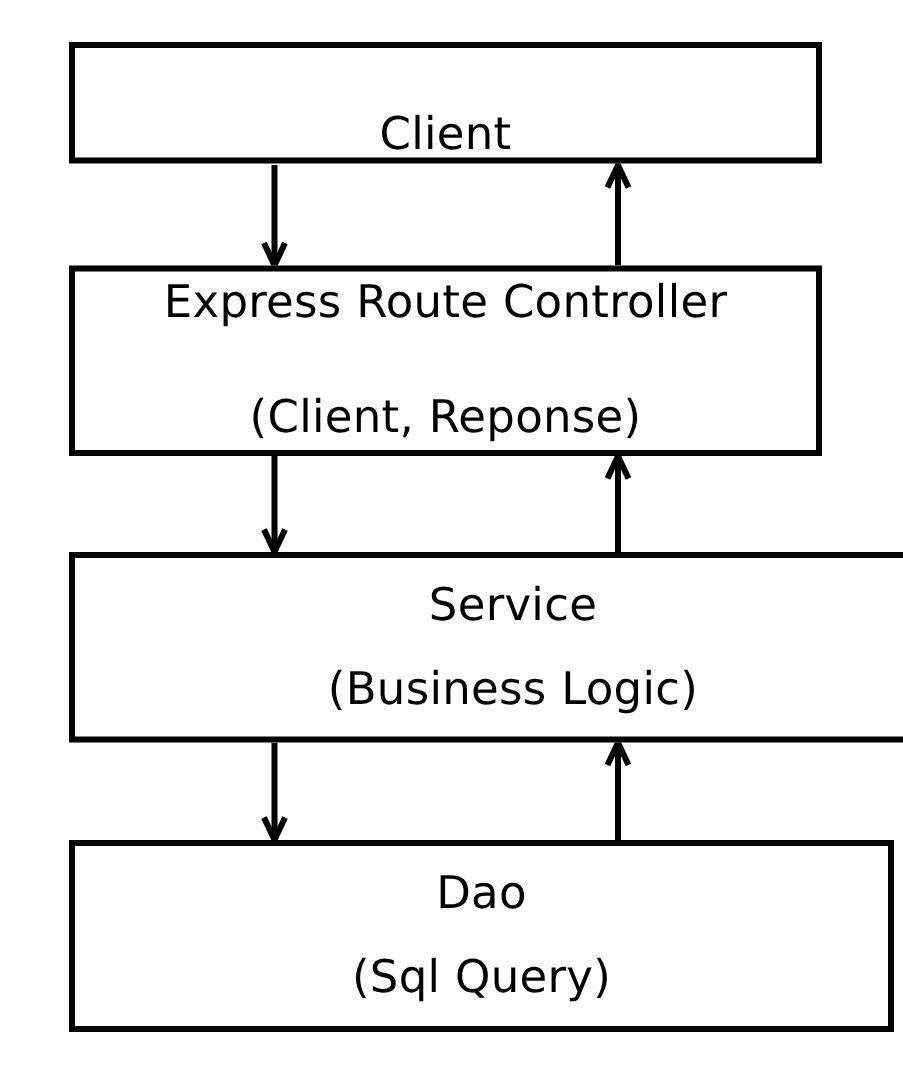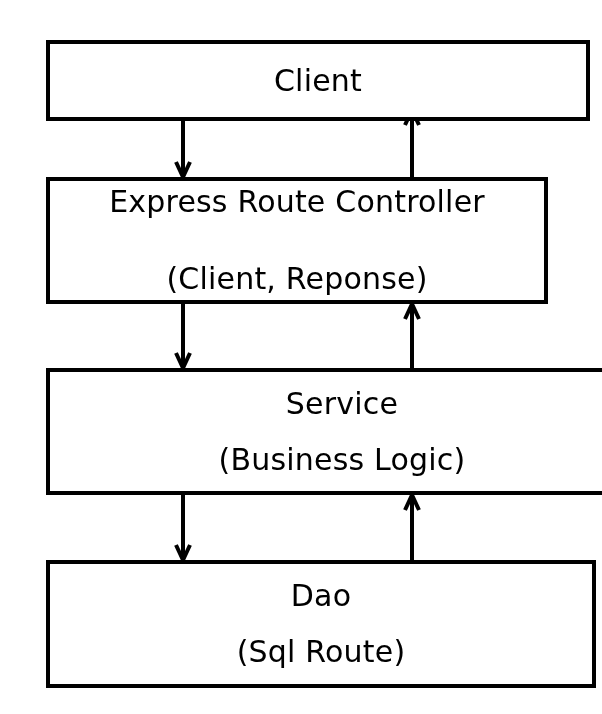--- a/index.html
+++ b/index.html
@@ -75,32 +75,32 @@
       <g>
         <line x1="183" y1="495" x2="183" y2="560" stroke="#000000" stroke-width="4"></line>
         <path d="M 176 545 L 183 560 L 190 545" fill="none" stroke="#000000" stroke-width="4" stroke-linecap="butt" stroke-linejoin="miter"></path>
       </g>
       <g>
         <line x1="412" y1="560" x2="412" y2="495" stroke="#000000" stroke-width="4"></line>
         <path d="M 405 510 L 412 495 L 419 510" fill="none" stroke="#000000" stroke-width="4" stroke-linecap="butt" stroke-linejoin="miter"></path>
       </g>
     </svg>
 
-  <div class="node single" id="node-client" style="left:46px; top:40px; width:544px; height:81px;">
+  <div class="node single" id="node-client" style="left:46px; top:28px; width:502px; height:81px;justify-content:flex-end;">
     <div class="node-line">Client</div>
   </div>
 
   <div class="node" id="node-controller" style="left:46px; top:177px; width:502px; height:127px;gap:21px;">
     <div class="node-line">Express Route Controller</div>
     <div class="node-line secondary">(Client, Reponse)</div>
   </div>
 
   <div class="node" id="node-service" style="left:46px; top:368px; width:592px; height:127px;">
     <div class="node-line">Service</div>
     <div class="node-line secondary">(Business Logic)</div>
   </div>
 
   <div class="node" id="node-dao" style="left:46px; top:560px; width:550px; height:128px;">
     <div class="node-line">Dao</div>
-    <div class="node-line secondary">(Sql Route)</div>
+    <div class="node-line secondary">(Sql Query)</div>
   </div>
 
 </div>
 
 </body></html>

